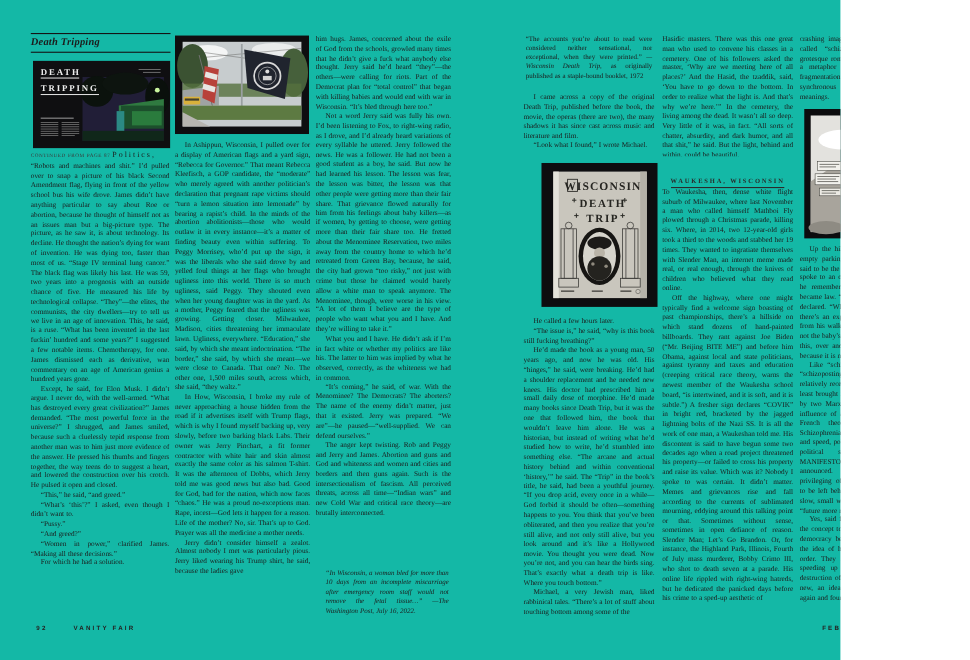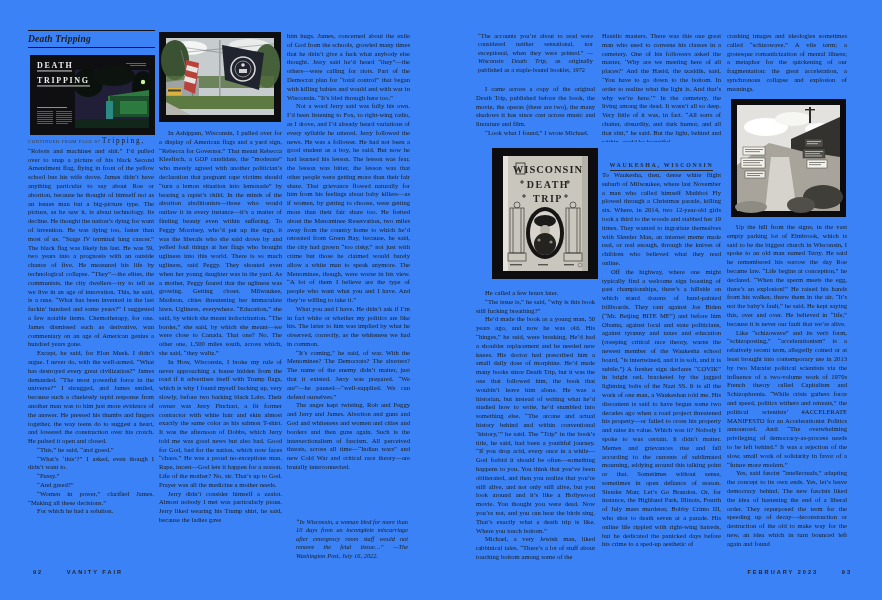--- a/index.html
+++ b/index.html
@@ -1,18 +1,18 @@
 <!DOCTYPE html>
 <html><head>
 <meta charset="utf-8">
 <style>
   * { margin:0; padding:0; box-sizing:border-box; }
   html,body { background:#ffffff; }
   .spread {
-    position:relative; width:882px; height:600px; background:#3b82f6;
+    position:relative; width:764px; height:600px; background:#14b8a6;
     font-family:"Liberation Serif", serif; color:#1c1c1c; overflow:hidden;
   }
   .col {
     position:absolute; text-align:justify; font-size:6.6px; line-height:8.8px;
     overflow:hidden; word-spacing:0.2px;
   }
   .paras p { text-indent:9px; }
   .paras.cont > p:first-child { text-indent:0; }
   .kicker {
     position:absolute; left:28px; top:30px; width:127px;
@@ -87,21 +87,21 @@
           <rect x="26" y="68" width="12" height="0.6" fill="#8b8b8b"></rect>
         <rect x="96" y="8" width="20" height="0.6" fill="#9a9a9a"></rect>
         <rect x="100" y="10.4" width="16" height="0.6" fill="#9a9a9a"></rect>
       </g>
     </svg>
   </div>
 
   <div class="col" style="left:28px; top:137px; width:126px; height:427px;">
     <div class="continued-line">
       <span class="continued-label">CONTINUED FROM PAGE 87</span>
-      <span class="lead-in">Tripping,</span>
+      <span class="lead-in">Politics,</span>
     </div>
     <div class="paras cont">
         <p>“Robots and machines and shit.” I’d pulled over to snap a picture of his black Second Amendment flag, flying in front of the yellow school bus his wife drove. James didn’t have anything particular to say about Roe or abortion, because he thought of himself not as an issues man but a big-picture type. The picture, as he saw it, is about technology. Its decline. He thought the nation’s dying for want of invention. He was dying too, faster than most of us. “Stage IV terminal lung cancer.” The black flag was likely his last. He was 59, two years into a prognosis with an outside chance of five. He measured his life by technological collapse. “They”—the elites, the communists, the city dwellers—try to tell us we live in an age of innovation. This, he said, is a ruse. “What has been invented in the last fuckin’ hundred and some years?” I suggested a few notable items. Chemotherapy, for one. James dismissed each as derivative, wan commentary on an age of American genius a hundred years gone.</p>
         <p>Except, he said, for Elon Musk. I didn’t argue. I never do, with the well-armed. “What has destroyed every great civilization?” James demanded. “The most powerful force in the universe?” I shrugged, and James smiled, because such a cluelessly tepid response from another man was to him just more evidence of the answer. He pressed his thumbs and fingers together, the way teens do to suggest a heart, and lowered the construction over his crotch. He pulsed it open and closed.</p>
         <p>“This,” he said, “and greed.”</p>
         <p>“What’s ‘this’?” I asked, even though I didn’t want to.</p>
         <p>“Pussy.”</p>
         <p>“And greed?”</p>
         <p>“Women in power,” clarified James. “Making all these decisions.”</p>
         <p>For which he had a solution.</p>

